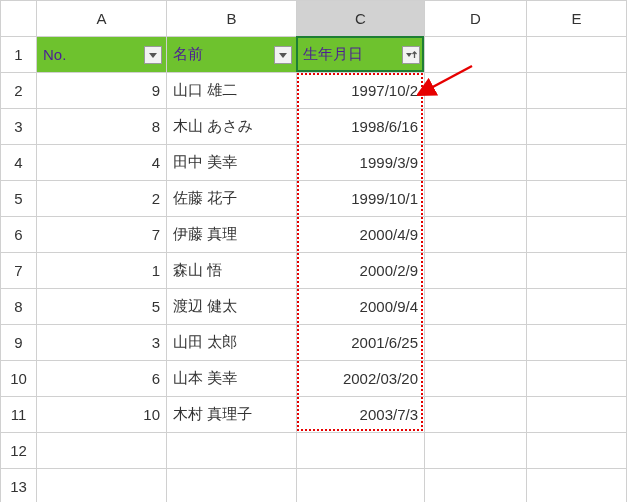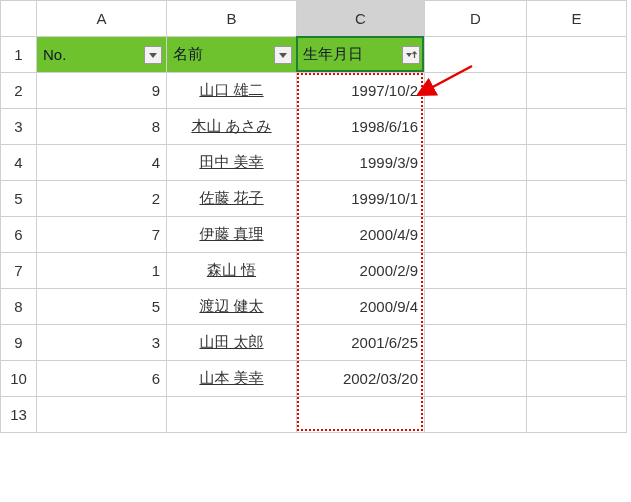--- a/index.html
+++ b/index.html
@@ -49,42 +49,42 @@
     width: 36px;
   }
   .col-A { width: 130px; }
   .col-B { width: 130px; }
   .col-C { width: 128px; }
   .col-D { width: 102px; }
   .col-E { width: 100px; }
 
   .header-cell {
     background: #6EC22E !important;
-    color: #0f172a;
+    color: #4c1d95;
     position: relative;
     padding-left: 8px;
     margin-left: 36px;
   }
   .header-cell .filter {
     position: absolute;
     right: 4px;
     top: 50%;
     transform: translateY(-50%);
     width: 18px;
     height: 18px;
     background: #f2f2f2;
     border: 1px solid #999;
     display: flex;
     align-items: center;
     justify-content: center;
   }
   .header-cell .filter svg { display:block; }
 
   .num-cell { text-align: right; padding-right: 12px; }
-  .text-cell { text-align: center; text-decoration: underline; }
+  .text-cell { text-align: left; }
 
   
   .sel-outline {
     position: absolute;
     border: 2px solid #1e7e34;
     pointer-events: none;
   }
   
   .marquee {
     position: absolute;
@@ -209,20 +209,36 @@
   </tr>
   <tr>
     <th class="row-head">10</th>
     <td class="num-cell">6</td>
     <td class="text-cell">山本 美幸</td>
     <td class="num-cell">2002/03/20</td>
     <td></td>
     <td></td>
   </tr>
   <tr>
+    <th class="row-head">11</th>
+    <td class="num-cell">10</td>
+    <td class="text-cell">木村 真理子</td>
+    <td class="num-cell" id="c11">2003/7/3</td>
+    <td></td>
+    <td></td>
+  </tr>
+  <tr>
+    <th class="row-head">12</th>
+    <td></td>
+    <td></td>
+    <td></td>
+    <td></td>
+    <td></td>
+  </tr>
+  <tr>
     <th class="row-head">13</th>
     <td></td>
     <td></td>
     <td></td>
     <td></td>
     <td></td>
   </tr>
 </tbody>
   </table>
 

